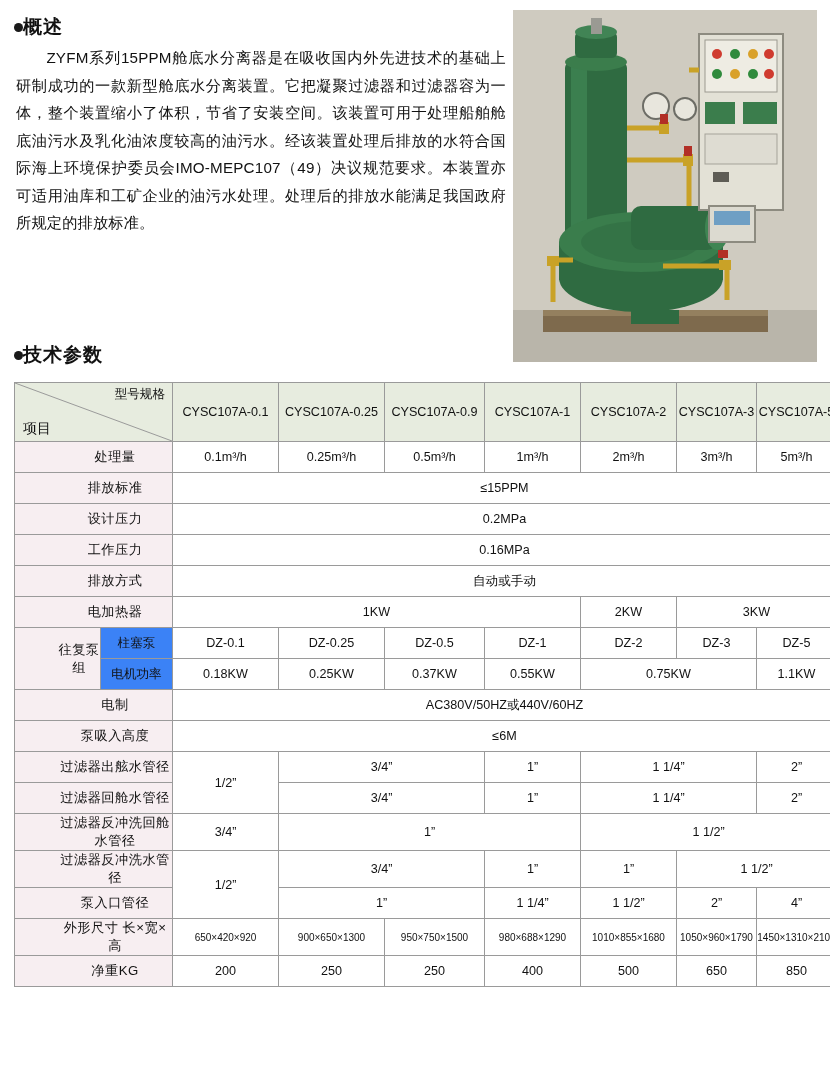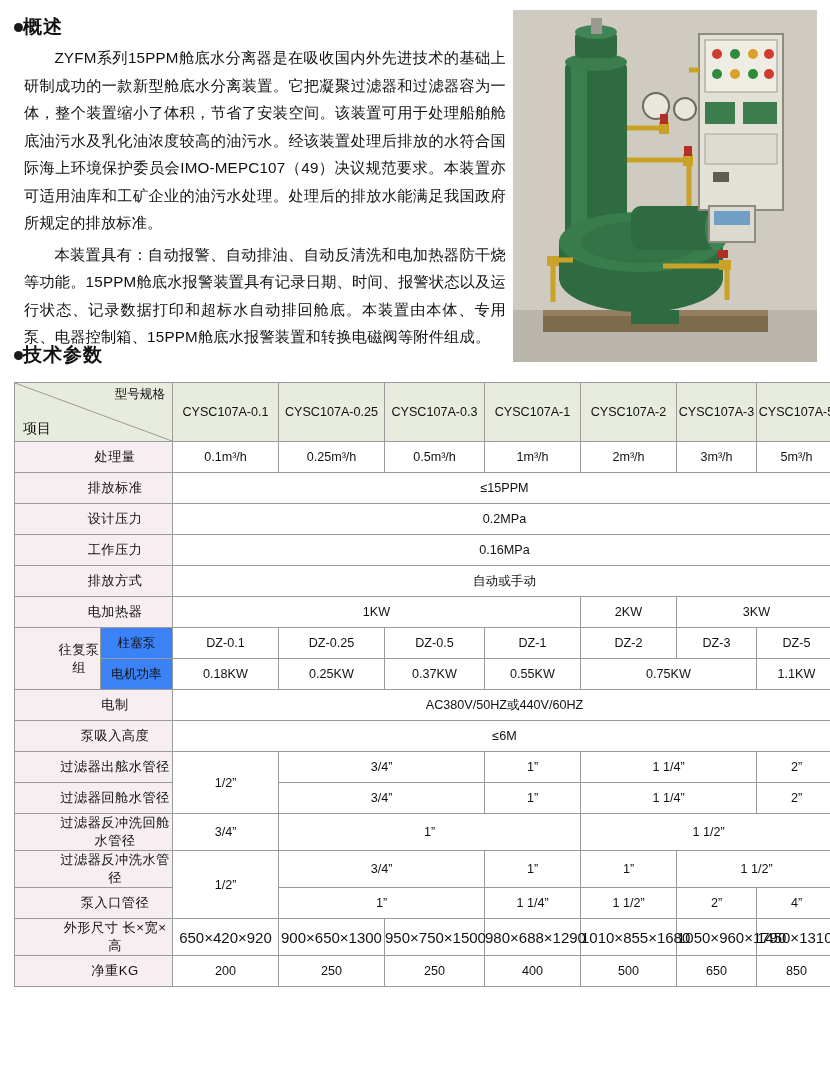--- a/index.html
+++ b/index.html
@@ -57,21 +57,21 @@
     left: 14px;
     top: 44px;
     width: 492px;
     font-size: 15.2px;
     line-height: 27.5px;
     text-align: justify;
     text-justify: inter-ideograph;
     letter-spacing: 0.2px;
   }
   .overview-text p {
-    margin: 0 0 4px 10px;
+    margin: 0 0 4px 2px;
     text-indent: 2em;
   }
 
   
   .photo {
     position: absolute;
     left: 513px;
     top: 10px;
     width: 304px;
     height: 352px;
@@ -134,35 +134,34 @@
     top: 3px;
     font-size: 12.6px;
     text-align: right;
   }
   .corner .item {
     position: absolute;
     left: 8px;
     bottom: 3px;
     font-size: 14px;
   }
-  .small { font-size: 15px; }
+  .small { font-size: 10px; }
 </style>
 </head>
 <body>
 
 <div class="page">
 
   <div class="section-head" id="overview-head">
     <span class="bullet"></span>
     <span>概述</span>
   </div>
 
   <div class="overview-text">
     <p>ZYFM系列15PPM舱底水分离器是在吸收国内外先进技术的基础上研制成功的一款新型舱底水分离装置。它把凝聚过滤器和过滤器容为一体，整个装置缩小了体积，节省了安装空间。该装置可用于处理船舶舱底油污水及乳化油浓度较高的油污水。经该装置处理后排放的水符合国际海上环境保护委员会IMO-MEPC107（49）决议规范要求。本装置亦可适用油库和工矿企业的油污水处理。处理后的排放水能满足我国政府所规定的排放标准。</p>
-    <p>本装置具有：自动报警、自动排油、自动反清洗和电加热器防干烧等功能。15PPM舱底水报警装置具有记录日期、时间、报警状态以及运行状态、记录数据打印和超标水自动排回舱底。本装置由本体、专用泵、电器控制箱、15PPM舱底水报警装置和转换电磁阀等附件组成。</p>
   </div>
 
   <div class="photo">
     <svg width="304" height="352" viewBox="0 0 304 352">
       <rect x="0" y="0" width="304" height="352" fill="#d9d5ca"></rect>
       <rect x="0" y="0" width="304" height="352" fill="#cfcbc0"></rect>
 
       <rect x="0" y="300" width="304" height="52" fill="#b9b5aa"></rect>
 
       <rect x="30" y="300" width="225" height="22" fill="#7e6a4d"></rect>
@@ -252,21 +251,21 @@
         <tr>
           <td class="corner" colspan="2">
             <svg class="diag" viewBox="0 0 158 58" preserveAspectRatio="none">
               <line x1="0" y1="0" x2="158" y2="58" stroke="#9a9a9a" stroke-width="1"></line>
             </svg>
             <span class="spec">型号规格</span>
             <span class="item">项目</span>
           </td>
           <td class="hdr-cell">CYSC107A-0.1</td>
           <td class="hdr-cell">CYSC107A-0.25</td>
-          <td class="hdr-cell">CYSC107A-0.3</td>
+          <td class="hdr-cell">CYSC107A-0.9</td>
           <td class="hdr-cell">CYSC107A-1</td>
           <td class="hdr-cell">CYSC107A-2</td>
           <td class="hdr-cell">CYSC107A-3</td>
           <td class="hdr-cell">CYSC107A-5</td>
         </tr>
 
         <tr>
           <td class="rowlabel" colspan="2">处理量</td>
           <td class="val">0.1m³/h</td>
           <td class="val">0.25m³/h</td>

